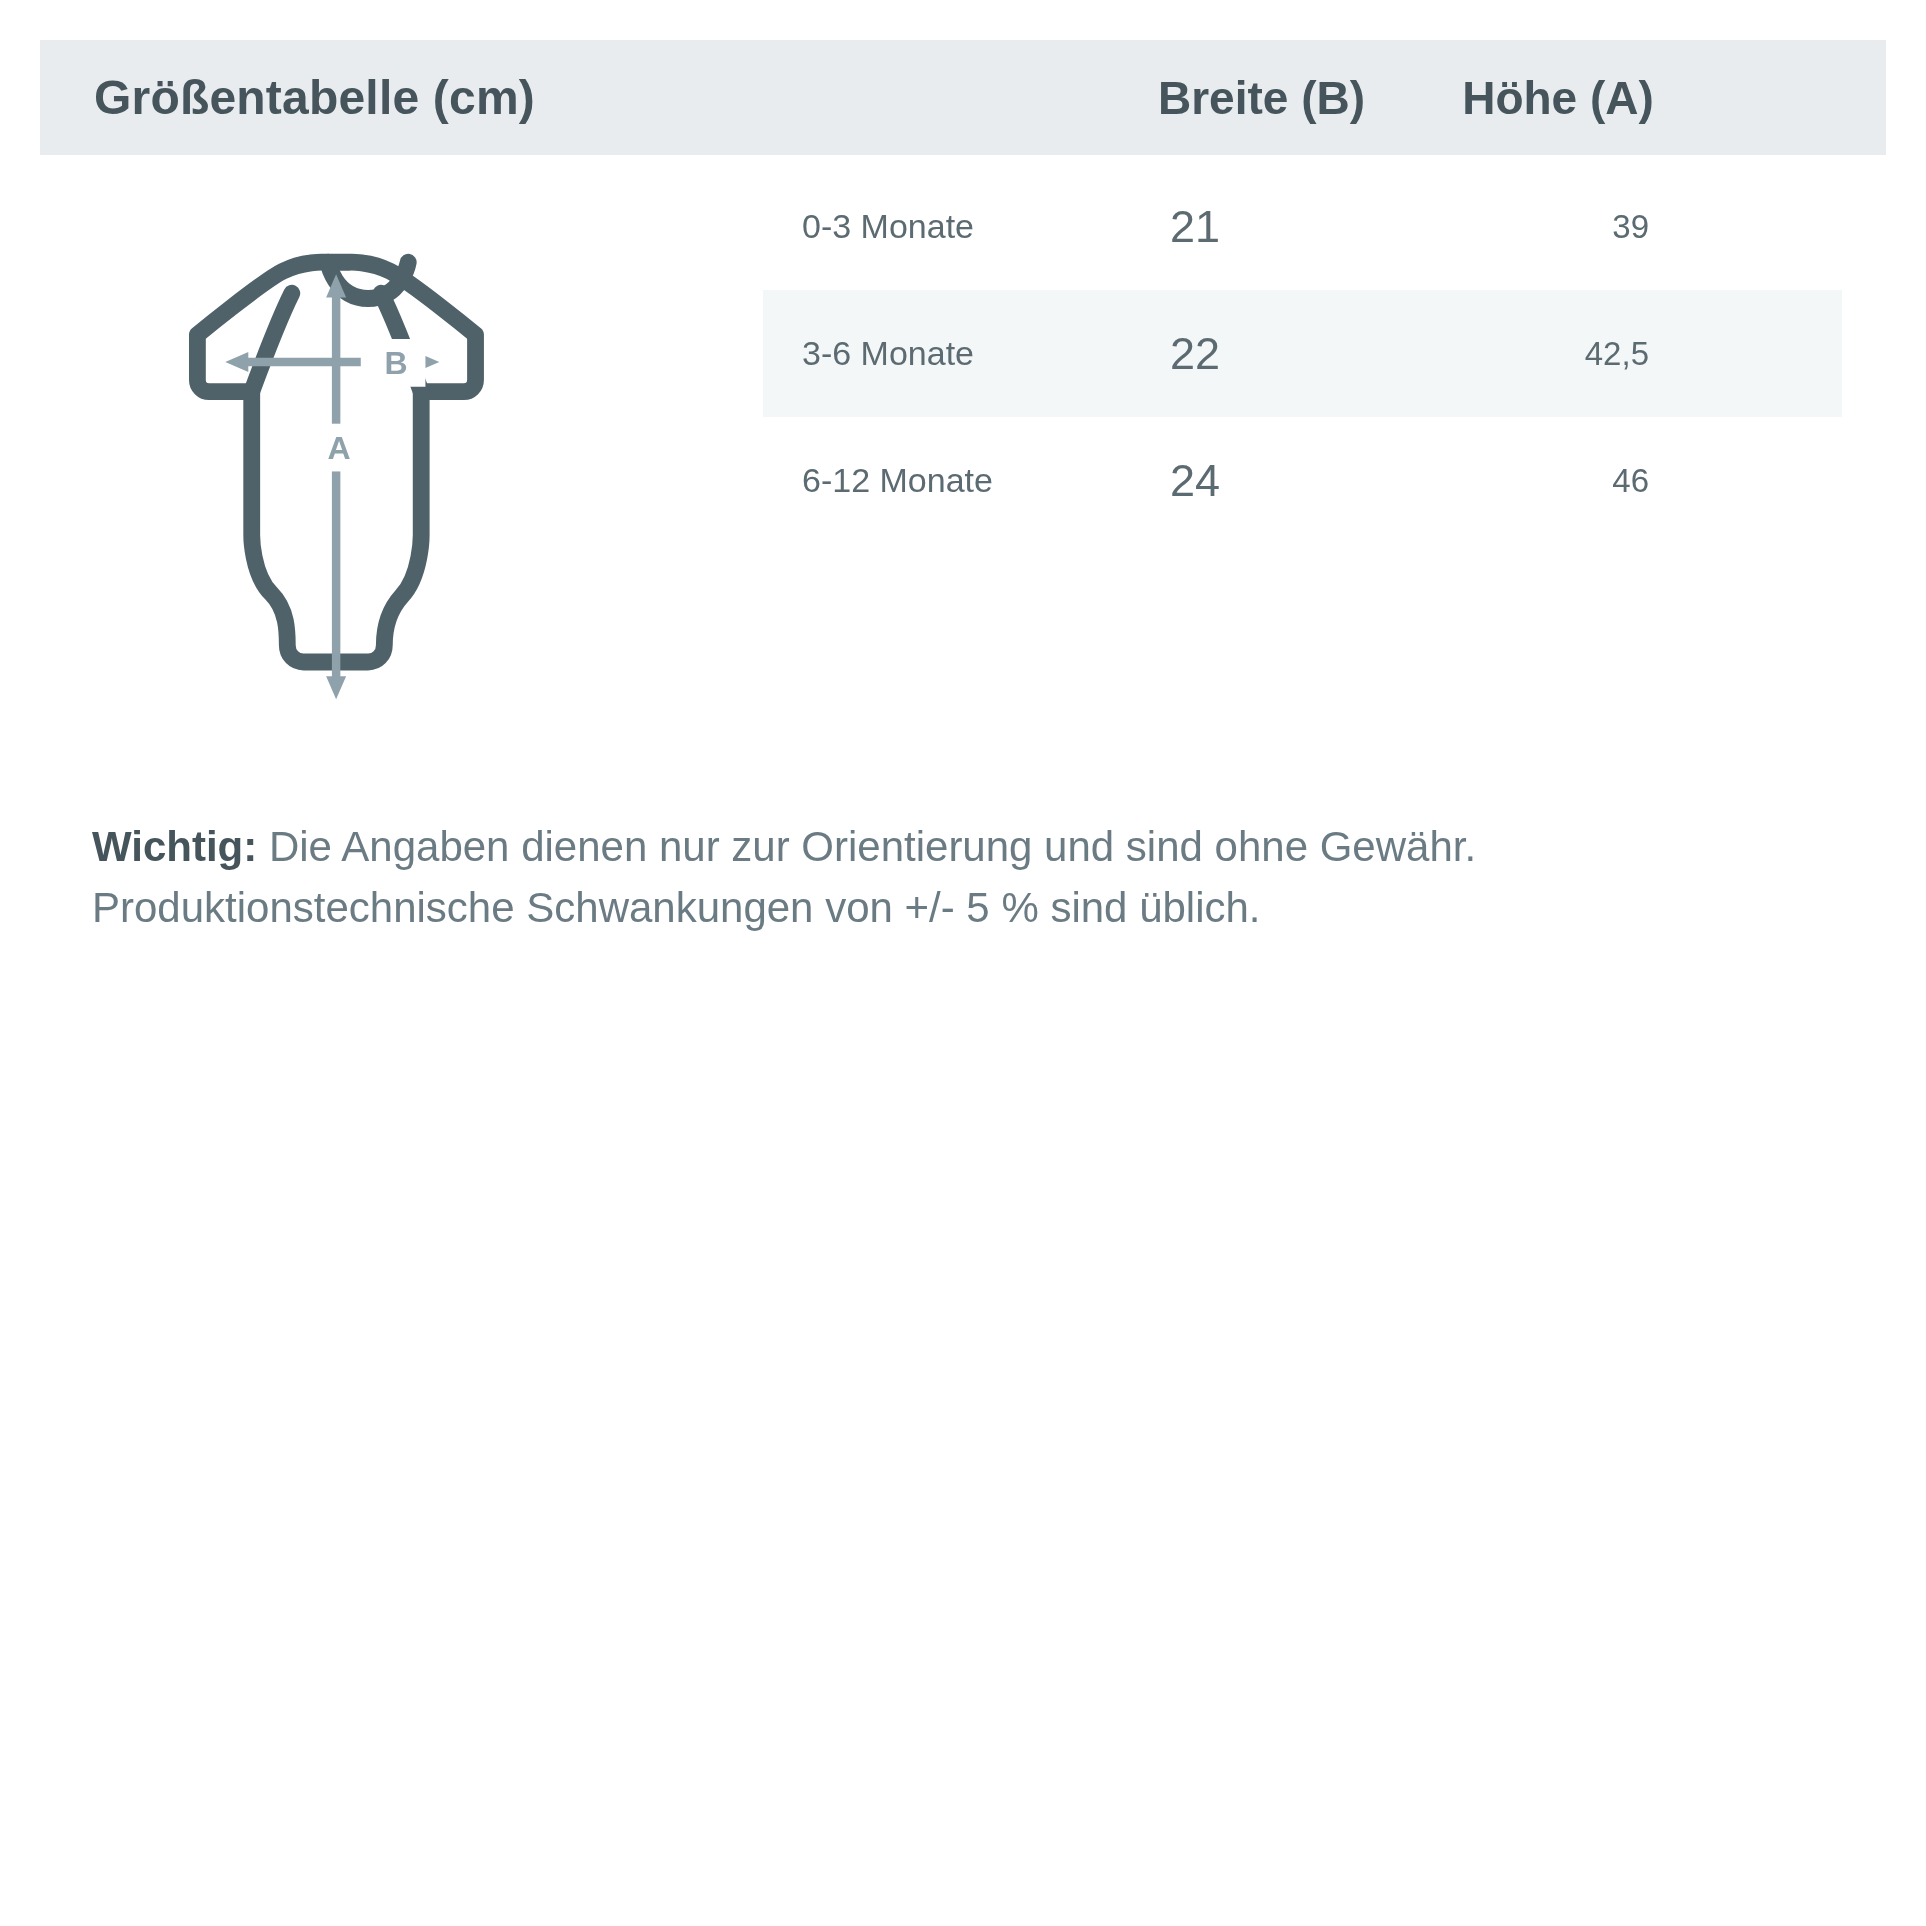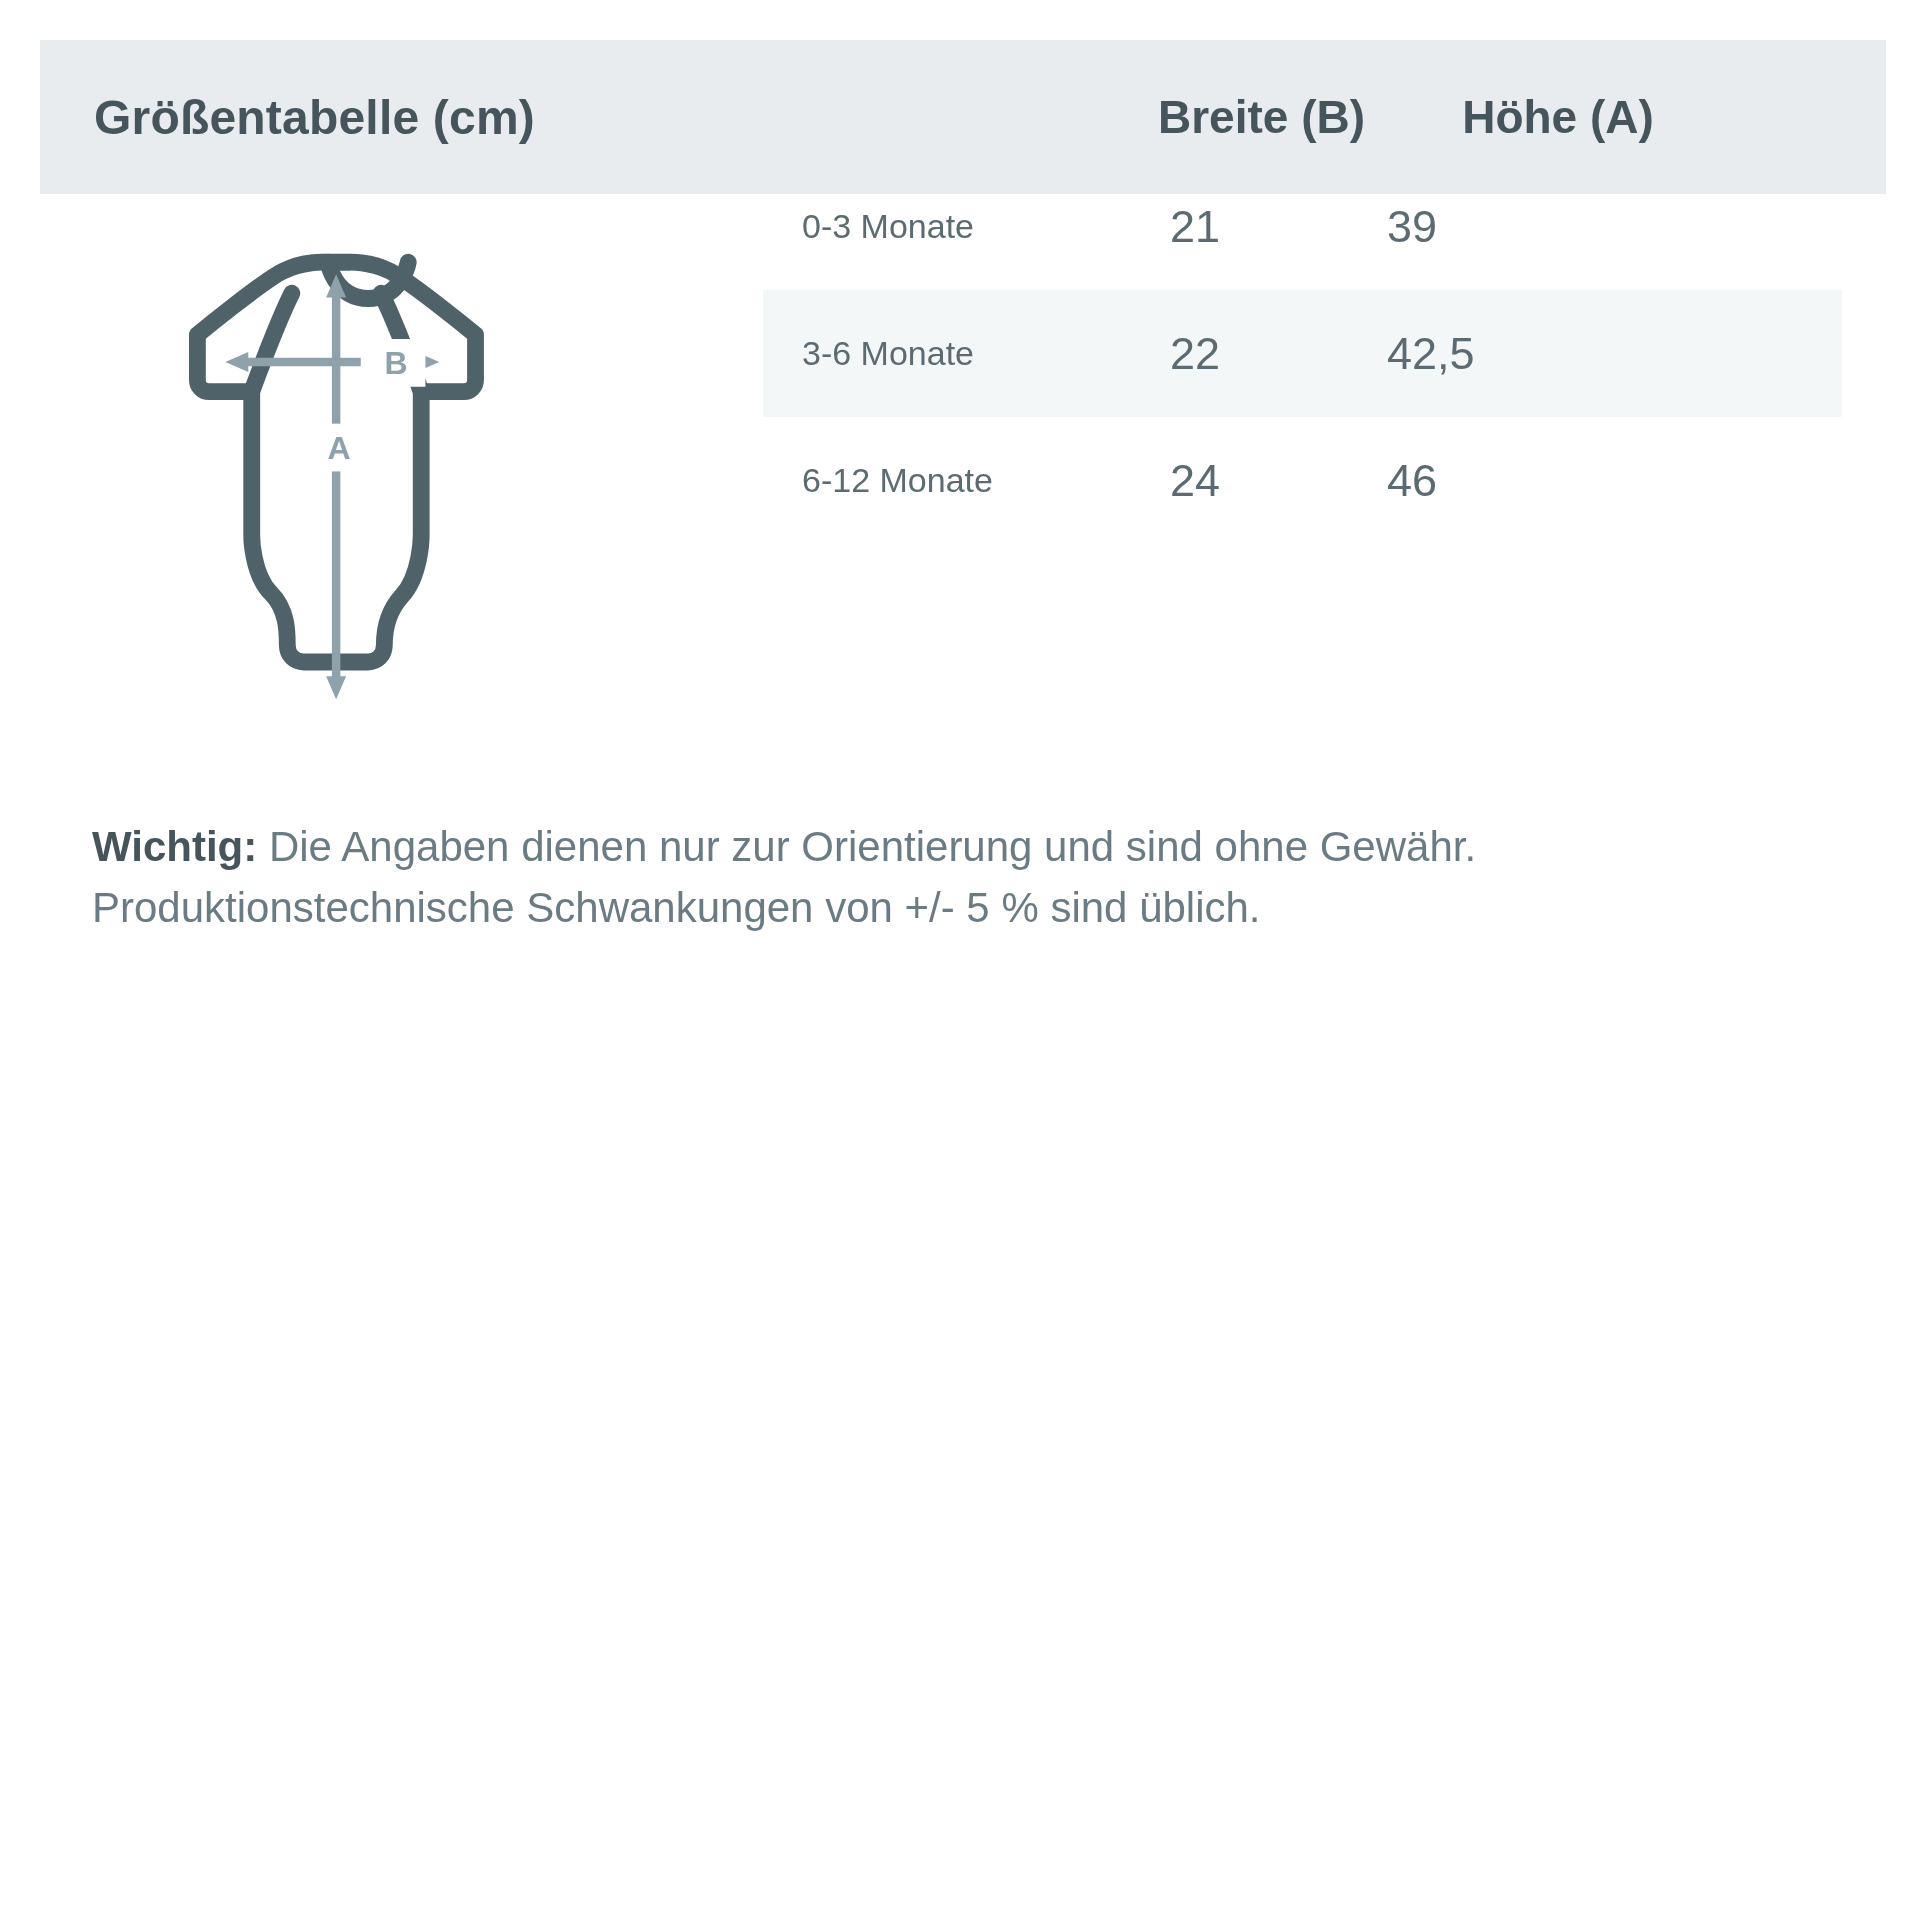--- a/index.html
+++ b/index.html
@@ -20,21 +20,21 @@
     height: 1926px;
     box-sizing: border-box;
   }
 
   
   .header-band {
     position: absolute;
     left: 40px;
     top: 40px;
     width: 1846px;
-    height: 154px;
+    height: 115px;
     background: #e8ecef;
     display: flex;
     align-items: center;
     box-sizing: border-box;
   }
   .header-title {
     position: absolute;
     left: 54px;
     font-size: 48px;
     font-weight: bold;
@@ -92,22 +92,22 @@
     width: 262px;
     text-align: center;
     font-size: 45px;
     color: #5c6b72;
     white-space: nowrap;
   }
   .cell-a {
     position: absolute;
     left: 624px;
     width: 262px;
-    text-align: left;
-    font-size: 45px;
+    text-align: right;
+    font-size: 33px;
     color: #5c6b72;
     white-space: nowrap;
   }
 
   
   .illustration {
     position: absolute;
     left: 139px;
     top: 231px;
     width: 539px;

